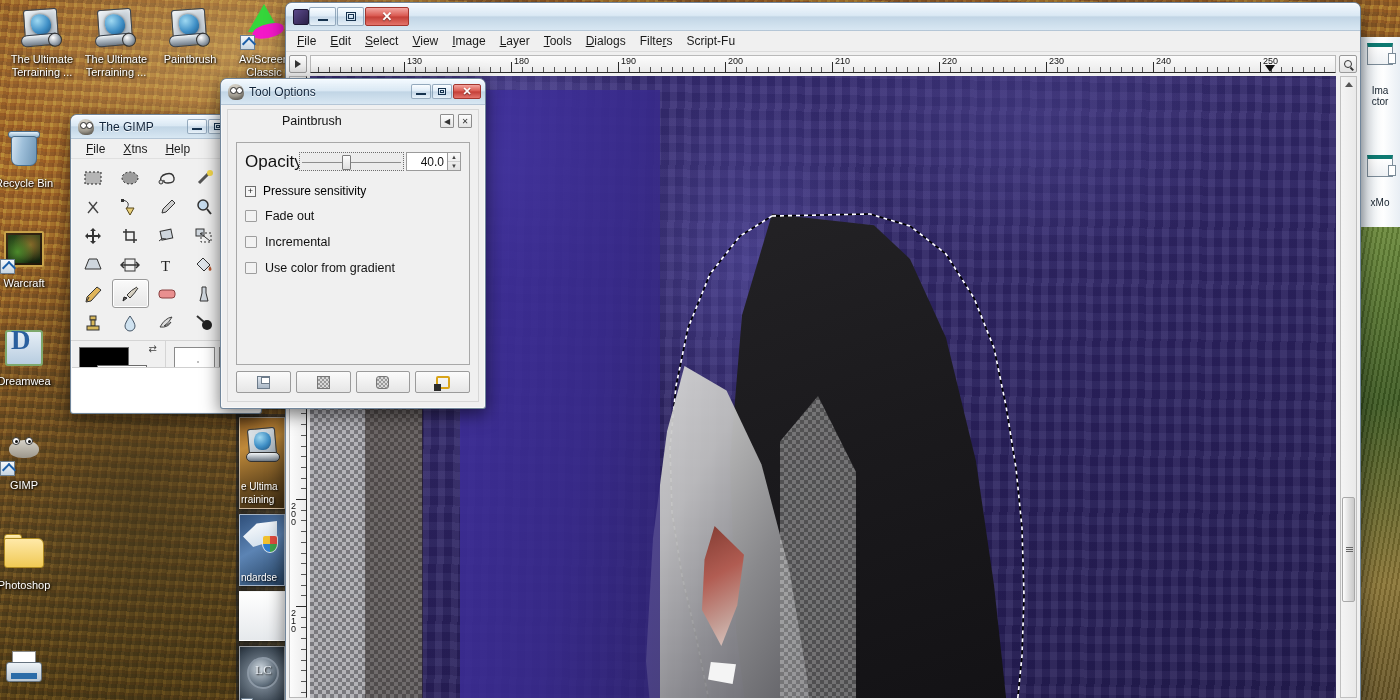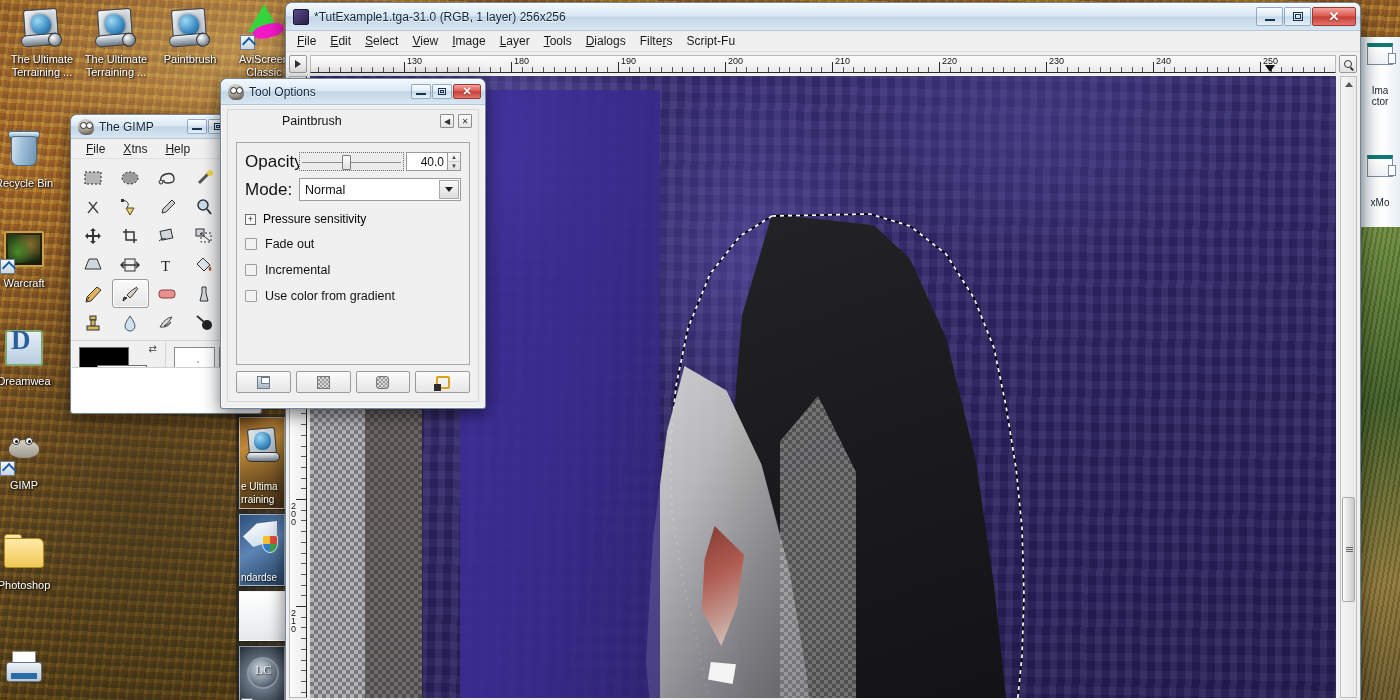--- a/index.html
+++ b/index.html
@@ -568,21 +568,20 @@
   <div class="icon-art print-art">
       <div class="paper"></div>
       <div class="body"></div>
       <div class="slot"></div>
     </div>
 </div>
 
 <div class="win" id="imgwin">
   <div class="titlebar">
     <div class="win-ico gimpimg-ico"></div>
-    <div class="title-txt">*TutExample1.tga-31.0 (RGB, 1 layer) 256x256</div>
     <div class="ctrl-group">
       <div class="ctrl">
           <div class="min-g"></div>
         </div>
       <div class="ctrl">
           <div class="max-g"></div>
         </div>
       <div class="ctrl close">
           <span class="close-g">✕</span>
         </div>
@@ -1080,29 +1079,20 @@
             <div class="line"></div>
             <div class="knob" style="left: 41%;"></div>
           </div>
           <div class="numbox">40.0</div>
           <div class="spin">
               <div>▲</div>
               <div>▼</div>
             </div>
         </div>
 
-        <div class="row">
-          <div class="lbl">Mode:</div>
-          <div class="combo">
-            <span>Normal</span>
-            <span class="arrow">
-                <i></i>
-              </span>
-          </div>
-        </div>
 
 
         <div class="expander">
           <div class="plusbox">+</div>
           <span>Pressure sensitivity</span>
         </div>
 
         <div class="chkrow">
           <div class="chkbox"></div>
           <span>Fade out</span>

